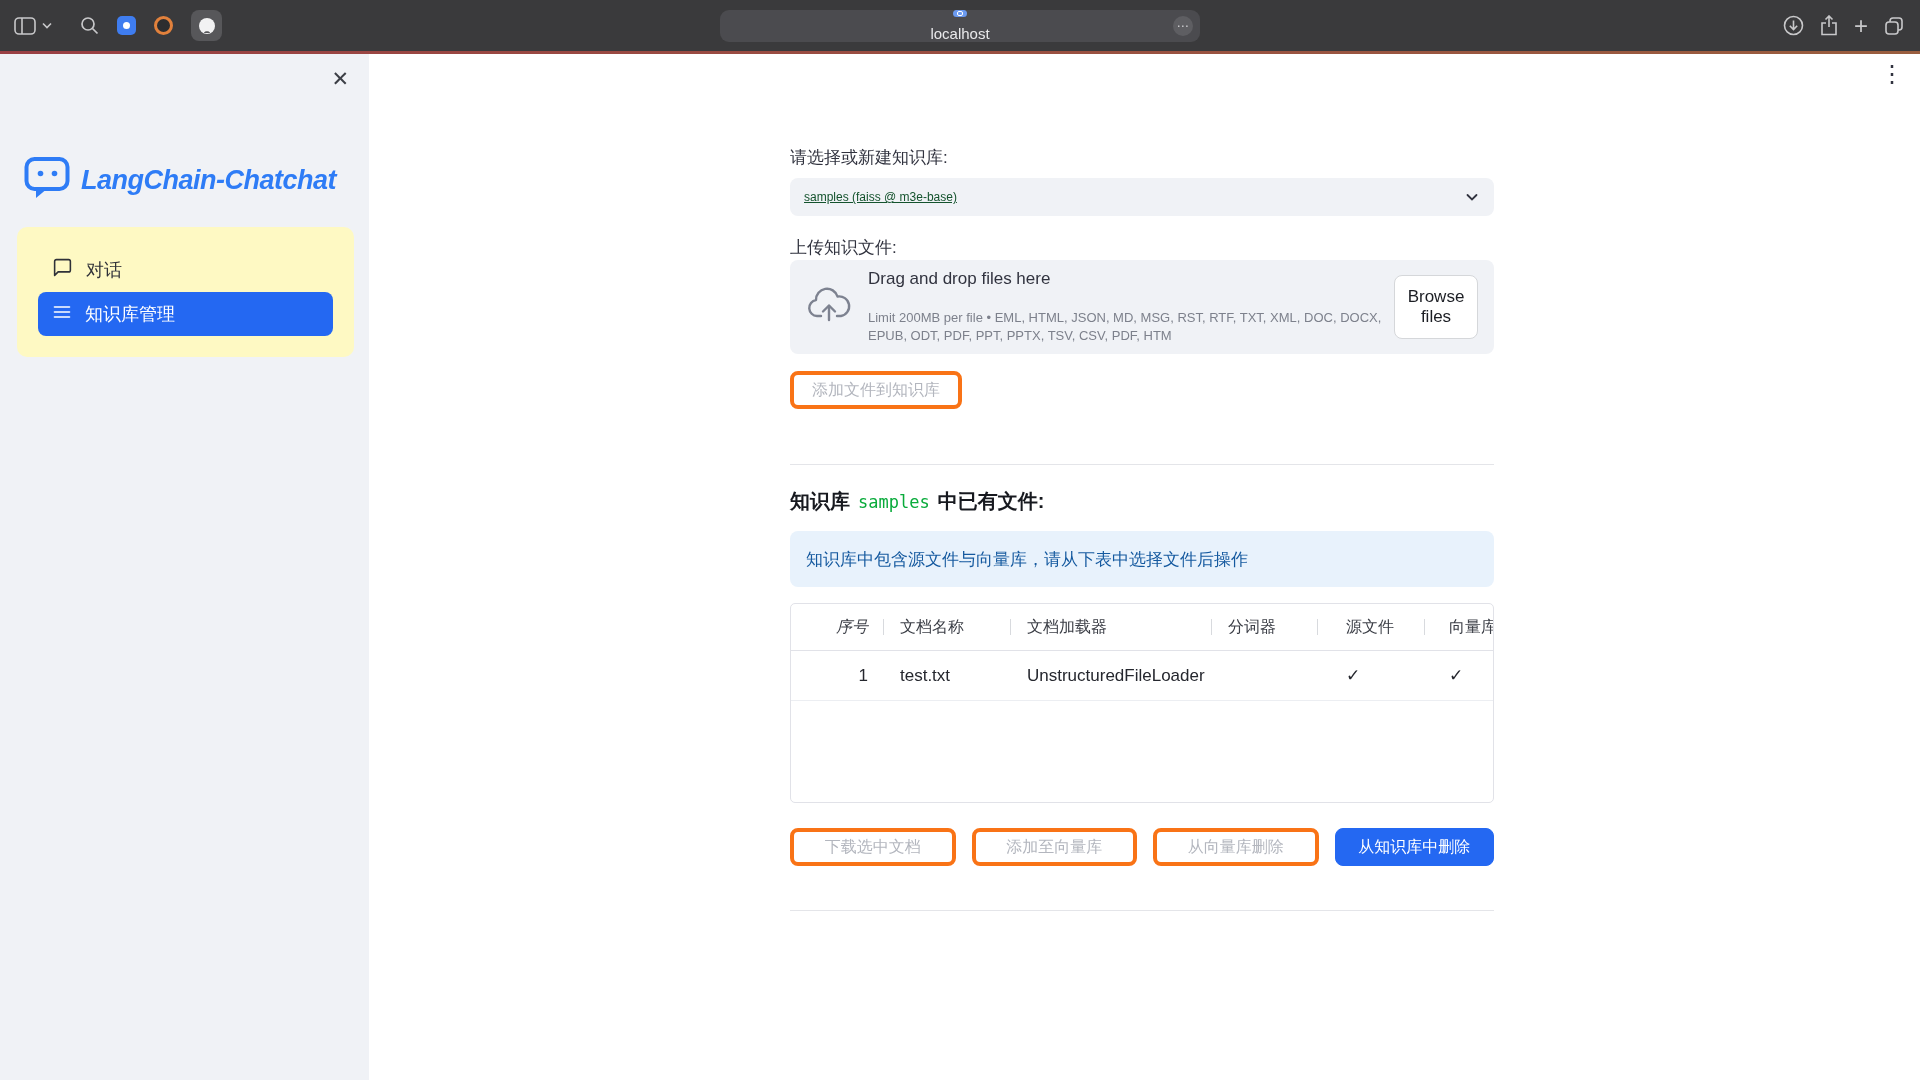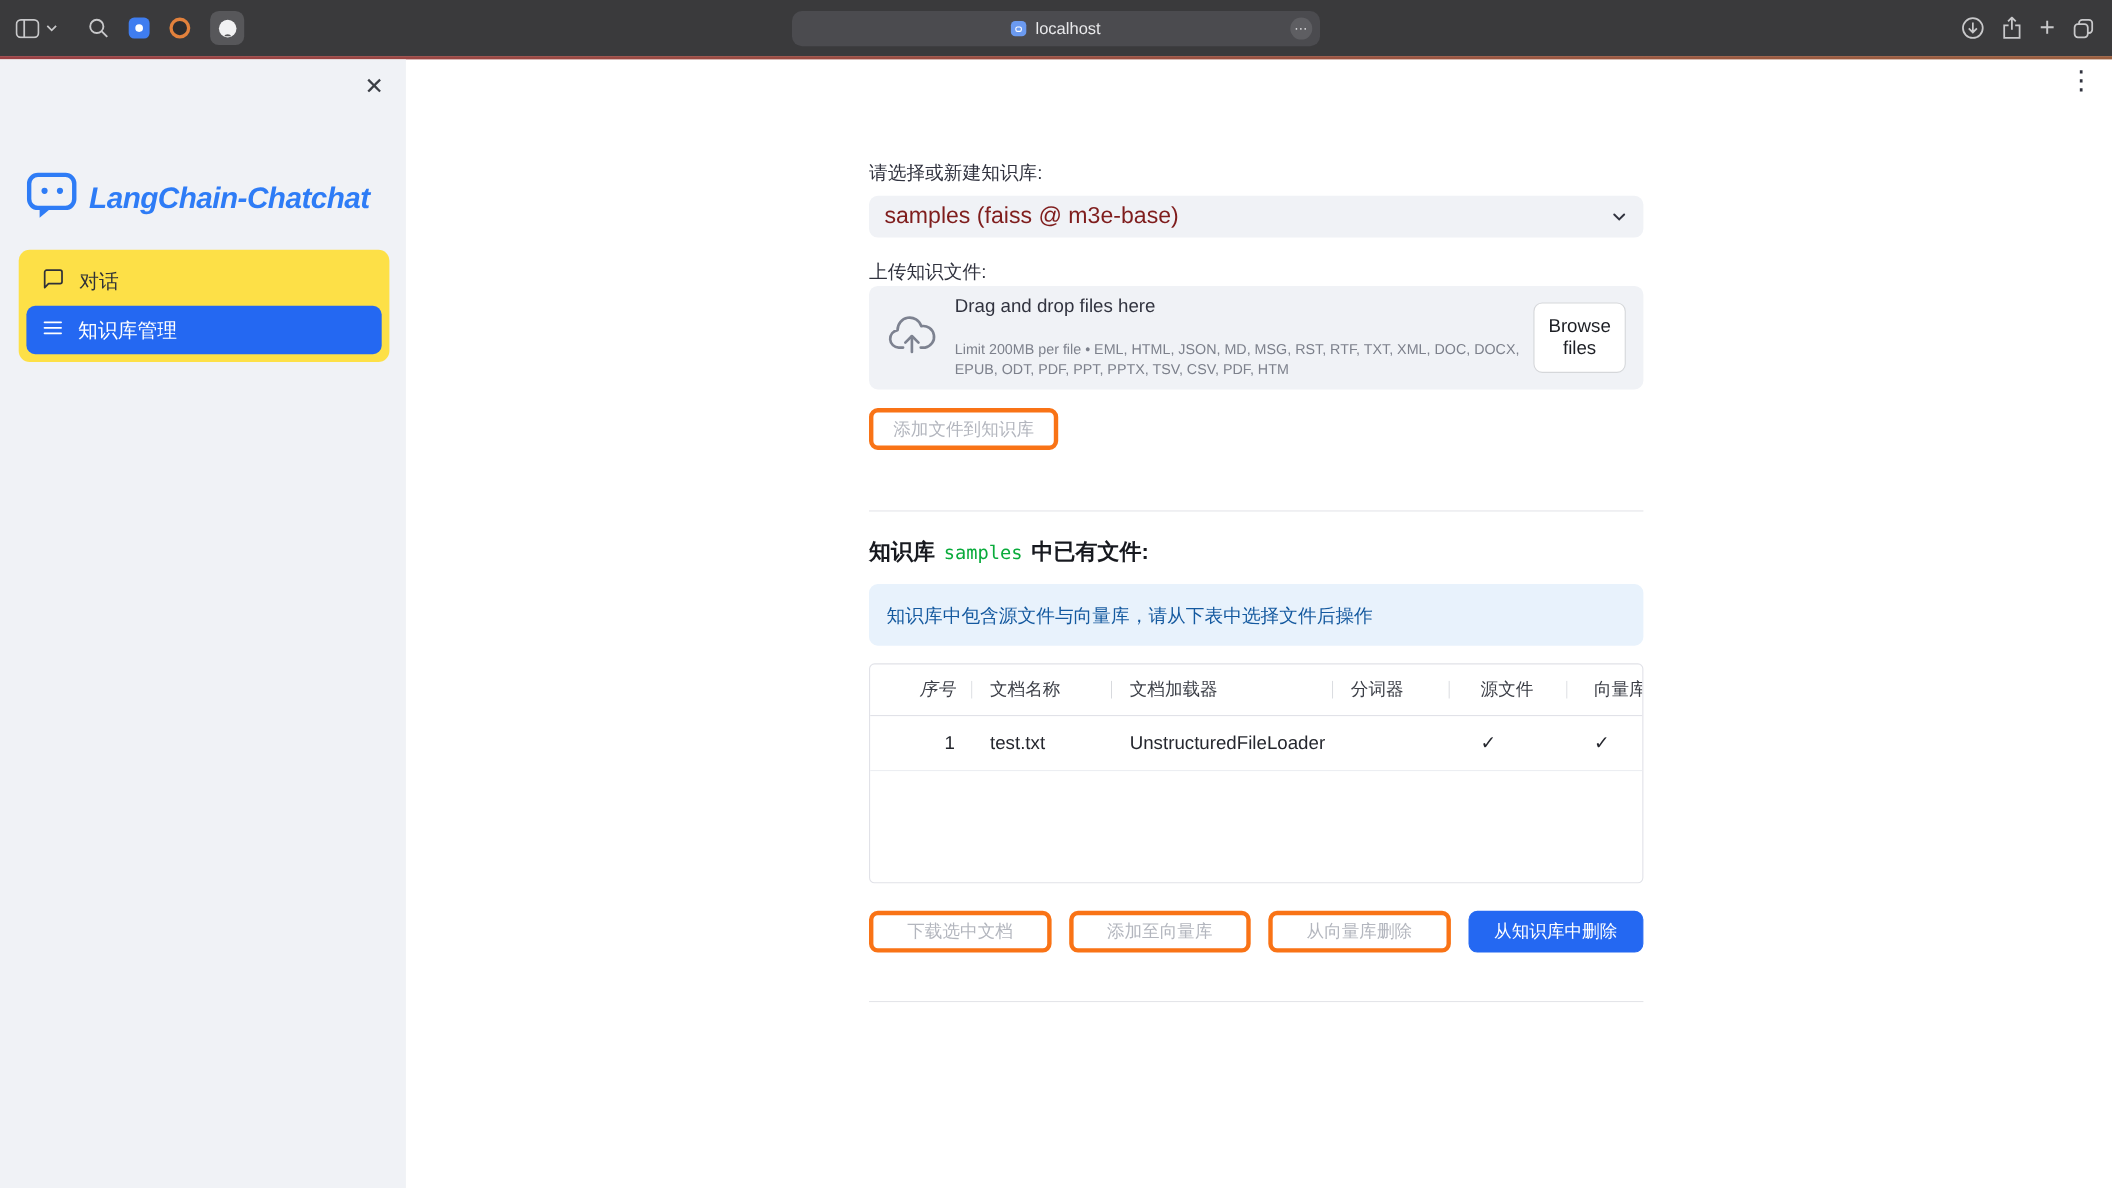--- a/index.html
+++ b/index.html
@@ -12,42 +12,42 @@
   .tb-left { position:absolute; left:14px; top:0; height:51px; display:flex; align-items:center; gap:18px; }
   .tb-right { position:absolute; right:16px; top:0; height:51px; display:flex; align-items:center; gap:16px; }
   .tb-icon { display:flex; align-items:center; justify-content:center; cursor:default; }
   .tb-icon svg { display:block; }
   .toggle-group { display:flex; align-items:center; gap:6px; margin-right:10px; }
   .ext-blue { width:19px; height:19px; border-radius:5px; background:#3f7df0; display:flex; align-items:center; justify-content:center; }
   .ext-blue i { width:7px; height:7px; border-radius:50%; background:#fff; }
   .ext-orange { width:19px; height:19px; border-radius:50%; border:3px solid #e2813c; background:#2d2d2f; }
   .ext-github { width:31px; height:31px; border-radius:8px; background:#57575a; display:flex; align-items:center; justify-content:center; }
   .url-bar { position:absolute; left:720px; top:10px; width:480px; height:32px; background:#4b4b4f; border-radius:9px;
-             display:flex; align-items:center; justify-content:center; gap:8px; color:#e9e9eb; font-size:15px; }
+             display:flex; align-items:center; justify-content:center; gap:8px; color:#e9e9eb; font-size:15px;flex-direction:column; }
   .favicon { width:14px; height:14px; border-radius:4px; background:#6b9af0; display:flex; align-items:center; justify-content:center; }
   .favicon i { width:6px; height:5px; border:1.5px solid #fff; border-radius:2px; display:block; }
   .url-ellipsis { position:absolute; right:7px; top:6px; width:20px; height:20px; border-radius:50%; background:#5e5e62;
                   color:#d3d3d6; display:flex; align-items:center; justify-content:center; font-size:12px; letter-spacing:1px; }
   .decoration { position:absolute; top:51px; left:0; right:0; height:3px; background:linear-gradient(90deg,#9a4044,#9a5e3f); }
 
   
   .sidebar { position:absolute; top:54px; left:0; bottom:0; width:369px; background:#f0f2f6; }
   .sb-close { position:absolute; top:14px; right:20px; font-size:21px; color:#3c3f46; line-height:1; cursor:default; }
   .logo { position:absolute; top:102px; left:24px; display:flex; align-items:center; gap:11px; }
   .logo-text { font-size:27px; font-weight:700; font-style:italic; color:#2e7cf6; letter-spacing:-0.5px; white-space:nowrap; }
-  .nav-card { position:absolute; top:173px; left:17px; width:337px; background:#fde047; border-radius:10px; padding:7px; }
+  .nav-card { position:absolute; top:173px; left:17px; width:337px; background:#fef9c3; border-radius:10px; padding:21px; }
   .nav-item { height:44px; display:flex; align-items:center; gap:13px; padding:0 14px; border-radius:8px; font-size:18px; color:#2f3138; }
   .nav-item.active { background:#2468f2; color:#fff; }
 
   
   .menu-dots { position:absolute; top:62px; right:16px; font-size:24px; color:#31333f; line-height:1; }
   .content { position:absolute; left:790px; top:0; width:704px; height:1080px; }
   .field-label { position:absolute; left:0; font-size:17px; color:#31333f; }
   .selectbox { position:absolute; top:178px; left:0; right:0; height:38px; background:#f0f2f6; border-radius:8px;
-               display:flex; align-items:center; padding:0 14px; font-size:21px; color:#7f1d1d; }
+               display:flex; align-items:center; padding:0 14px; font-size:12px; color:#14532d;text-decoration:underline; }
   .selectbox .chev { margin-left:auto; display:flex; }
   .dropzone { position:absolute; top:260px; left:0; right:0; height:94px; background:#f0f2f6; border-radius:8px;
               display:flex; align-items:center; padding:0 16px; }
   .dz-texts { display:flex; flex-direction:column; gap:20px; margin-left:16px; max-width:520px; }
   .dz-title { font-size:17px; color:#31333f; }
   .dz-hint { font-size:13px; color:#7d818c; line-height:1.4; }
   .browse-btn { margin-left:auto; width:84px; min-height:64px; background:#fff; border:1px solid #d5d7da; border-radius:8px;
                 display:flex; align-items:center; justify-content:center; text-align:center; font-size:17px; color:#1c1e24; padding:6px 8px; }
   .btn { border-radius:8px; font-size:16px; display:flex; align-items:center; justify-content:center; white-space:nowrap; cursor:default; }
   .btn.disabled { background:#fff; border:4px solid #f97316; color:#b3b6be; }

